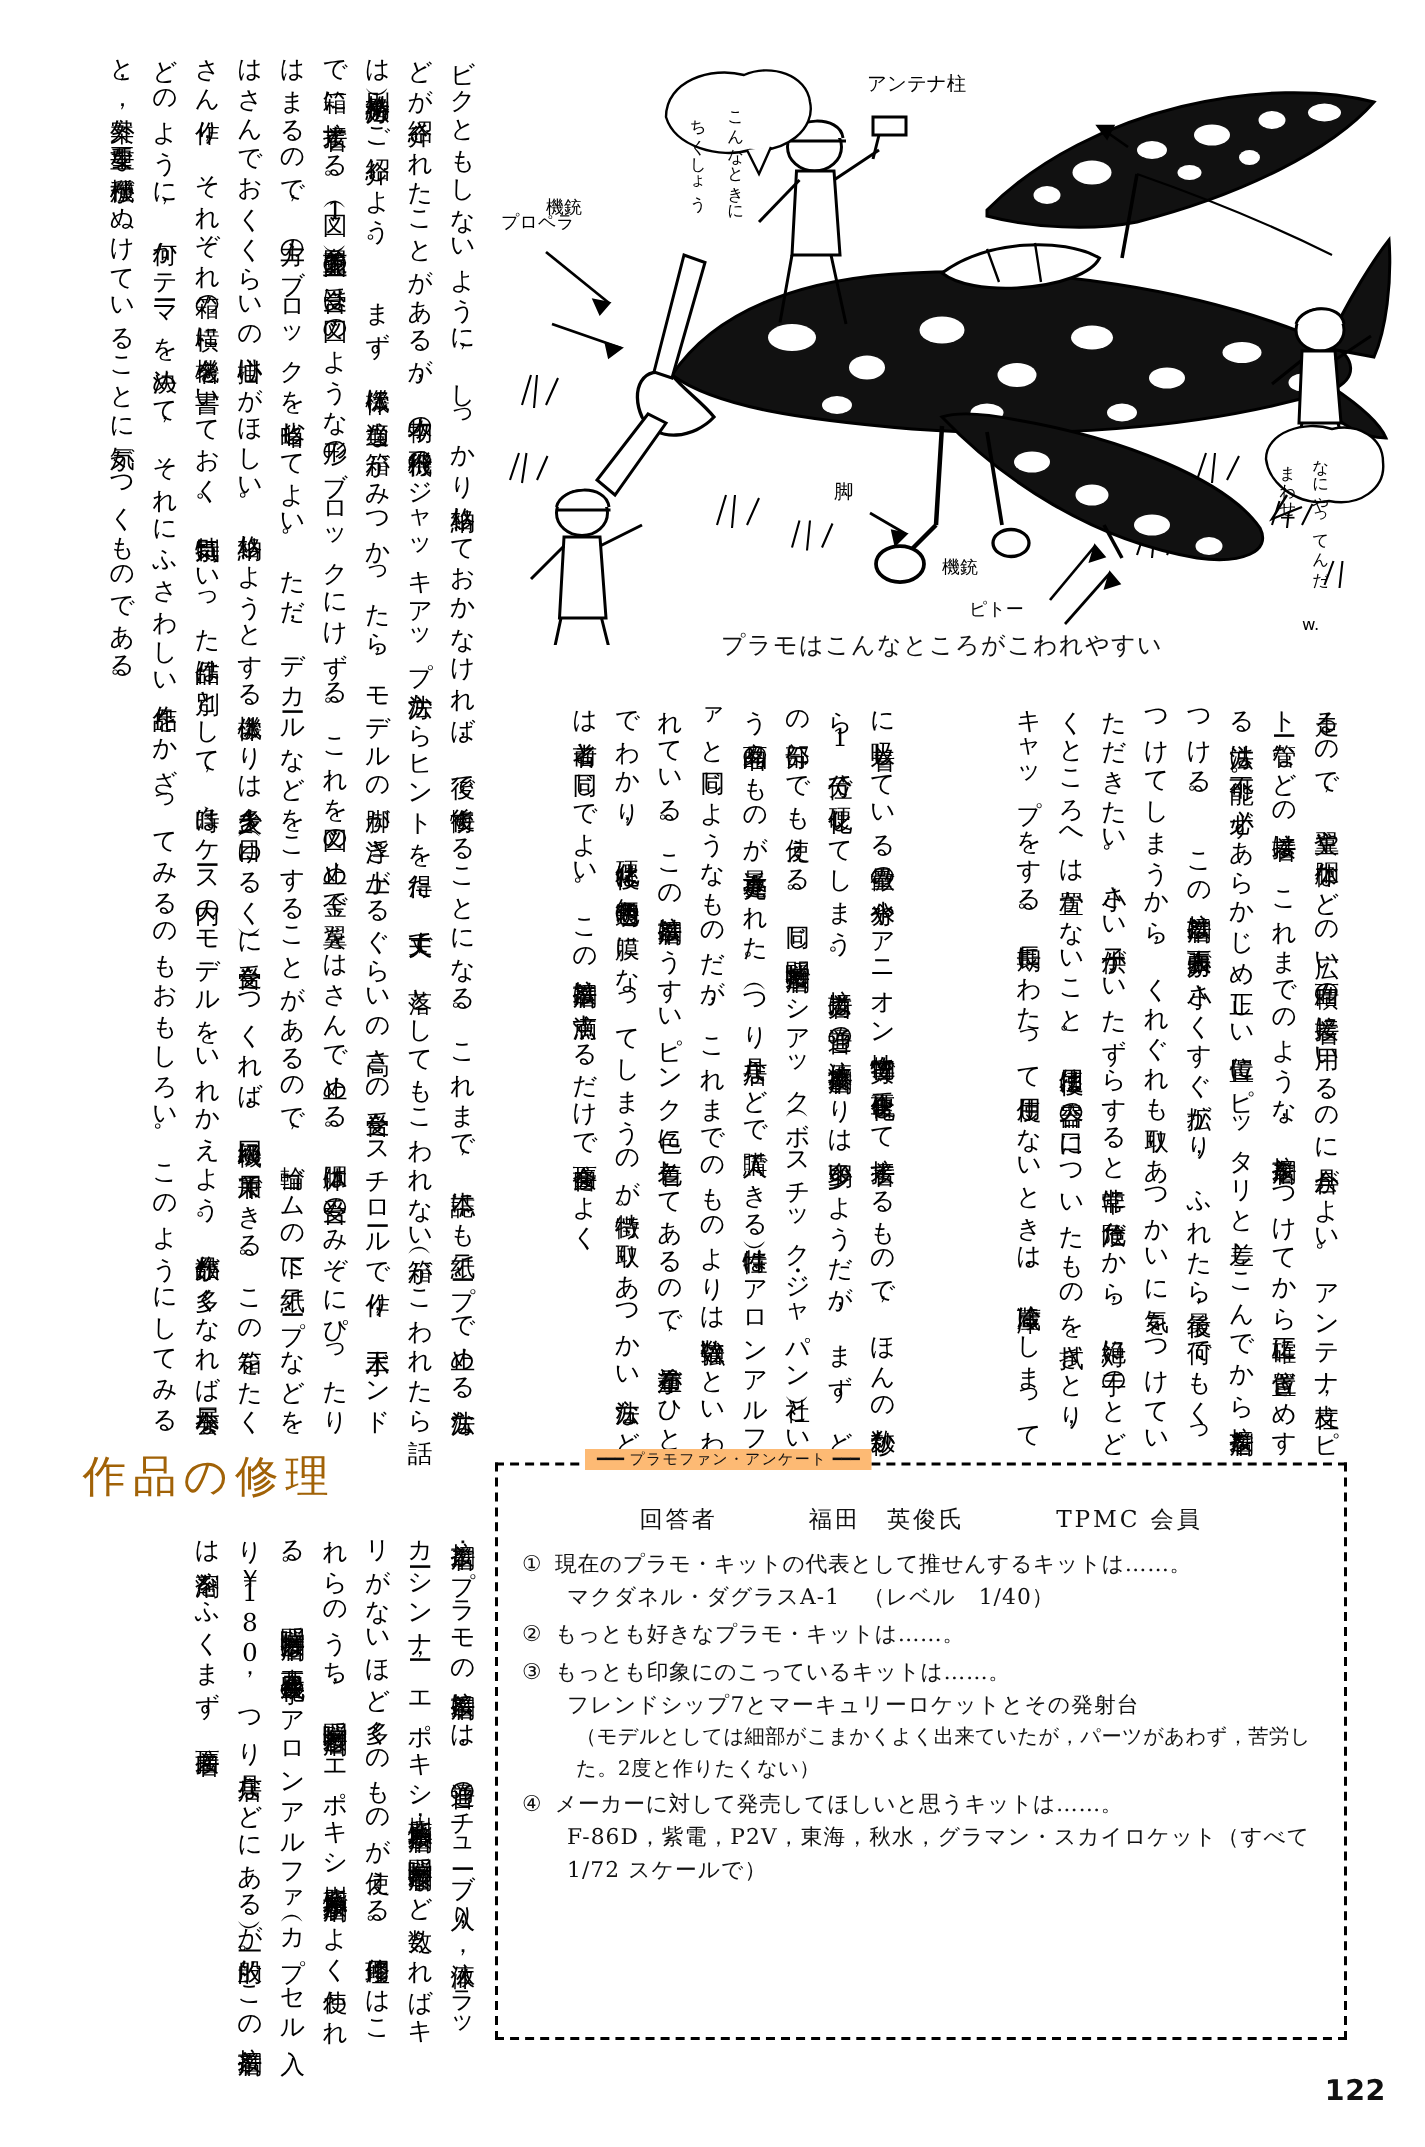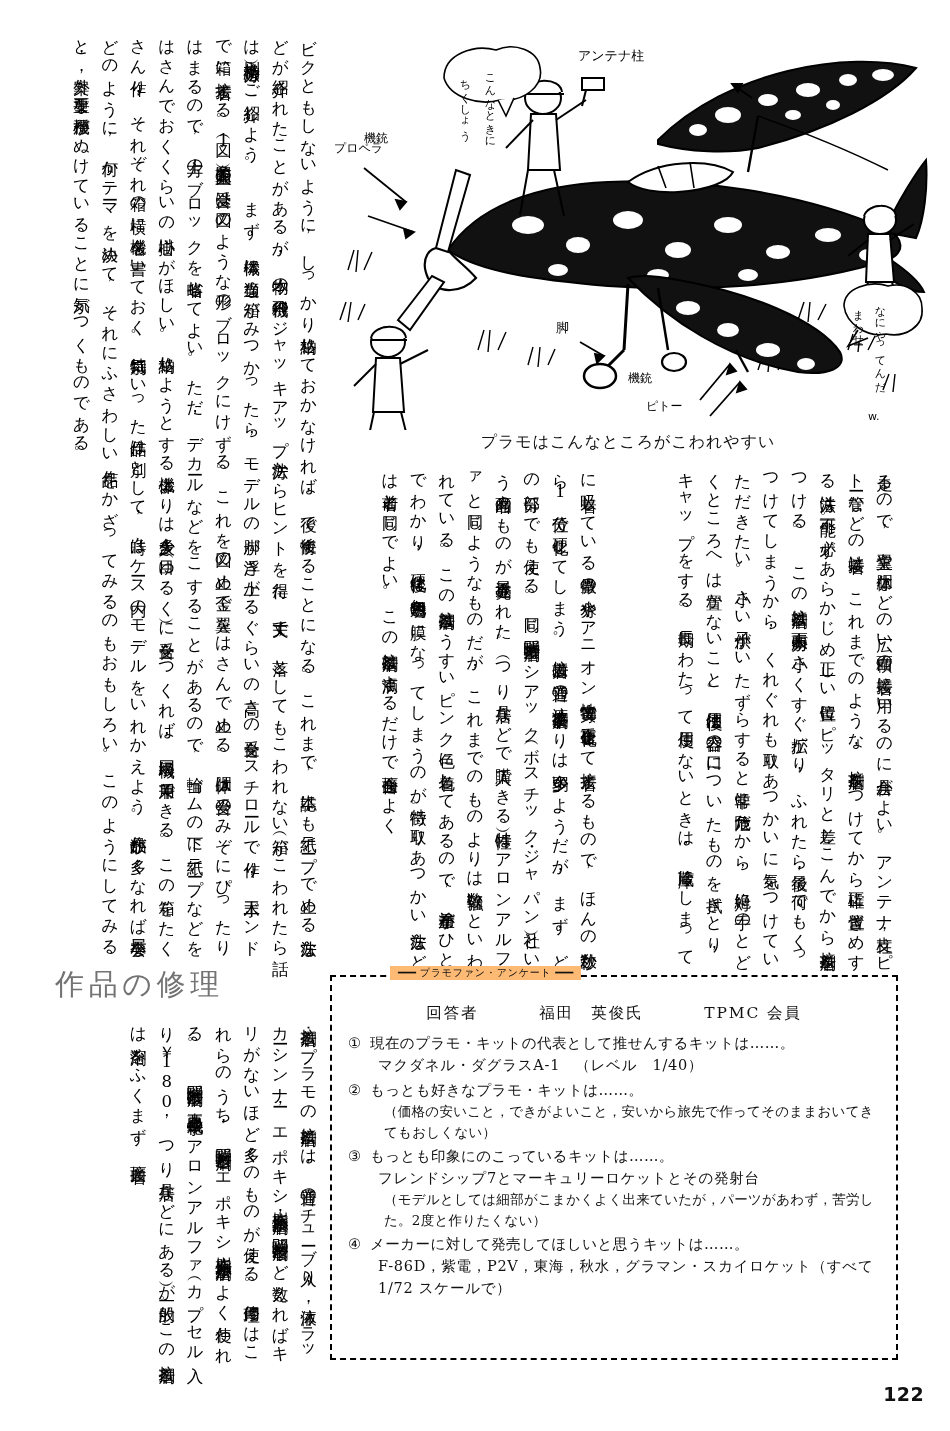--- a/index.html
+++ b/index.html
@@ -46,21 +46,21 @@
 
   
   .section-heading {
     position: absolute;
     left: 55px;
     top: 965px;
     font-family: "DejaVu Serif", serif;
     font-size: 29px;
     letter-spacing: 0.16em;
     font-weight: normal;
-    color: #737373;
+    color: #a16207;
   }
 
   #left-col-2 {
     left: 22px;
     top: 1015px;
     height: 340px;
     width: 300px;
   }
 
   
@@ -85,21 +85,21 @@
     left: 328px;
     top: 20px;
     width: 600px;
     height: 410px;
   }
   .illustration svg { display: block; }
 
   .figure-caption {
     position: absolute;
     left: 328px;
-    top: 432px;
+    top: 420px;
     width: 600px;
     text-align: center;
     font-family: "DejaVu Serif", serif;
     font-size: 16px;
     letter-spacing: 0.06em;
   }
 
   
   .qbox {
     position: absolute;
@@ -363,21 +363,20 @@
       <span>TPMC 会員</span>
     </div>
 
     <ul class="qlist">
       <li class="qitem">
         <span class="qnum">①</span><span class="qtext">現在のプラモ・キットの代表として推せんするキットは……。</span>
         <span class="qans">マクダネル・ダグラスA-1　（レベル　1/40）</span>
       </li>
       <li class="qitem">
         <span class="qnum">②</span><span class="qtext">もっとも好きなプラモ・キットは……。</span>
-        <span class="qnote">（価格の安いこと，できがよいこと，安いから旅先で作ってそのままおいてきてもおしくない）</span>
       </li>
       <li class="qitem">
         <span class="qnum">③</span><span class="qtext">もっとも印象にのこっているキットは……。</span>
         <span class="qans">フレンドシップ7とマーキュリーロケットとその発射台</span>
         <span class="qnote">（モデルとしては細部がこまかくよく出来ていたが，パーツがあわず，苦労した。2度と作りたくない）</span>
       </li>
       <li class="qitem">
         <span class="qnum">④</span><span class="qtext">メーカーに対して発売してほしいと思うキットは……。</span>
         <span class="qans">F-86D，紫電，P2V，東海，秋水，グラマン・スカイロケット（すべて 1/72 スケールで）</span>
       </li>

